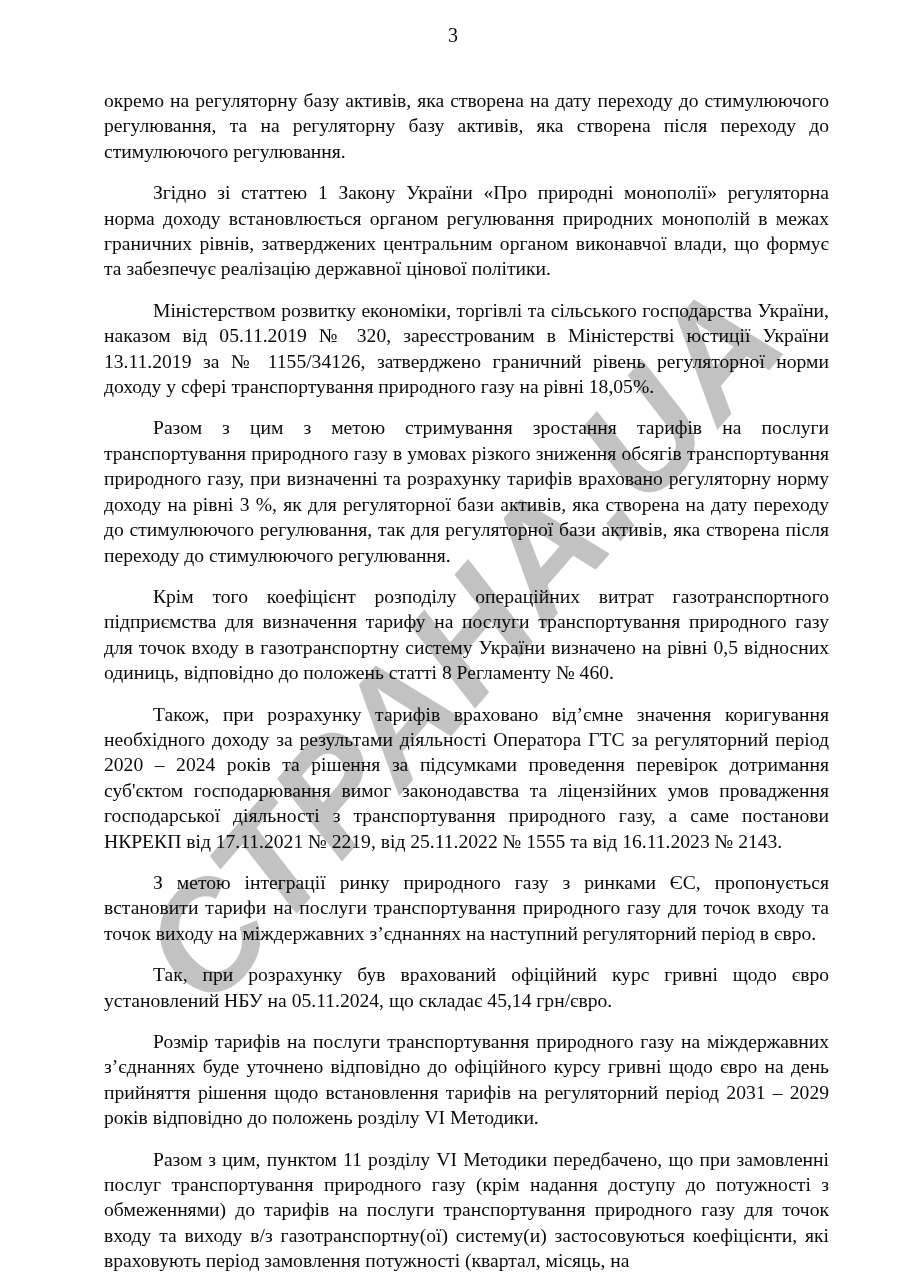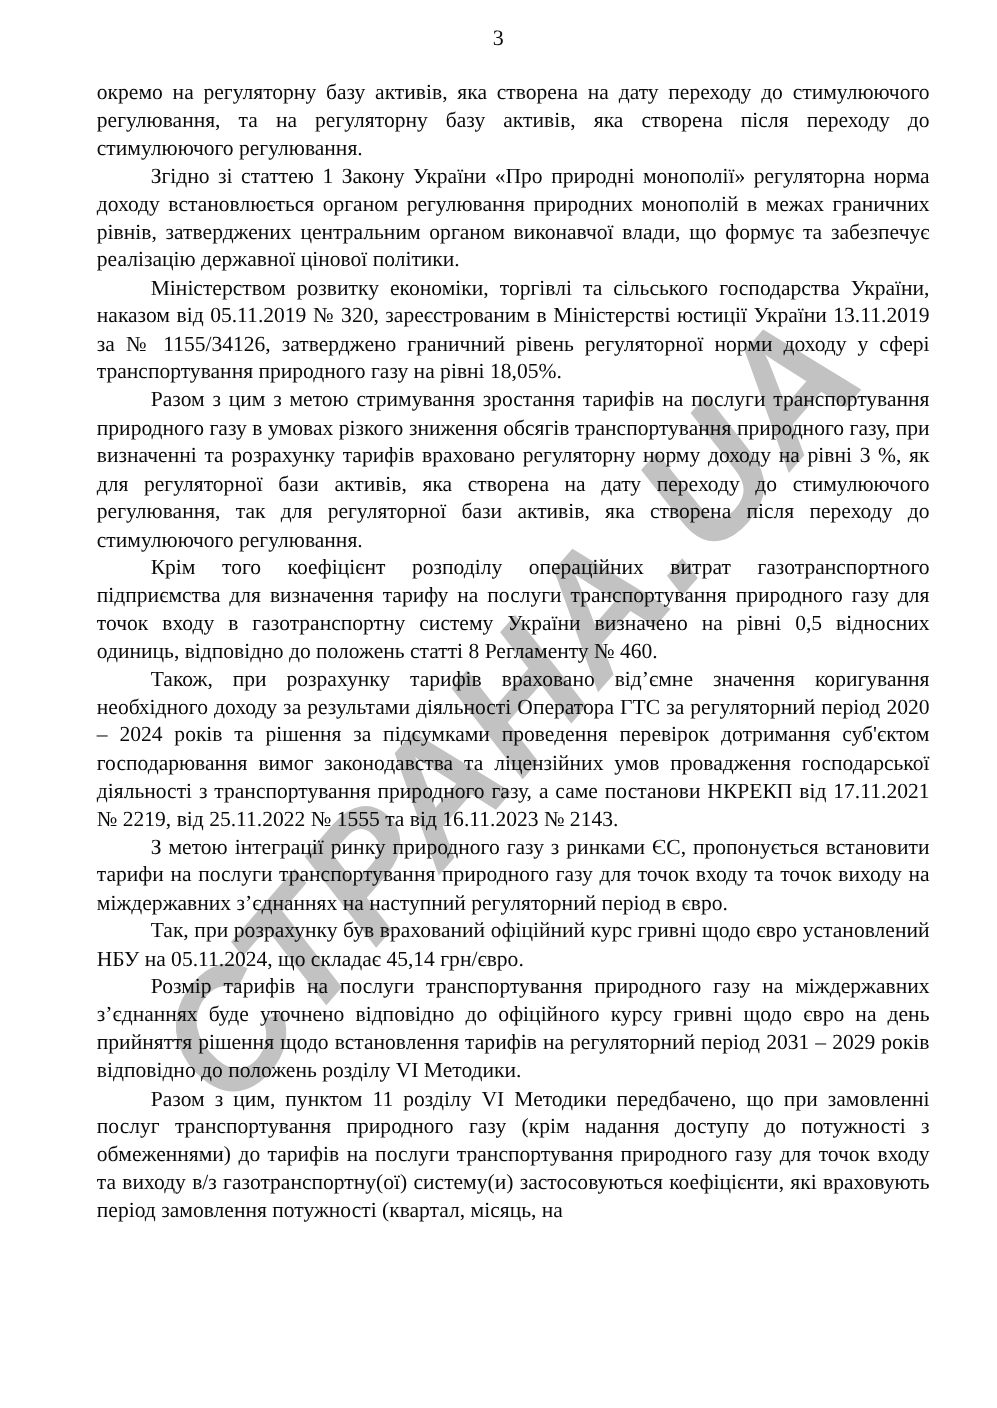--- a/index.html
+++ b/index.html
@@ -49,21 +49,21 @@
     left: 88px;
     top: 72px;
     width: 757px;
     z-index: 1;
     font-size: 19.6px;
     line-height: 25.4px;
     text-align: justify;
     hyphens: none;
   }
   .para {
-    margin: 0;
+    margin: 16px;
     padding: 0;
   }
   .para.indent {
     text-indent: 49px;
   }
 </style>
 </head>
 <body>
 
 <div class="page">

